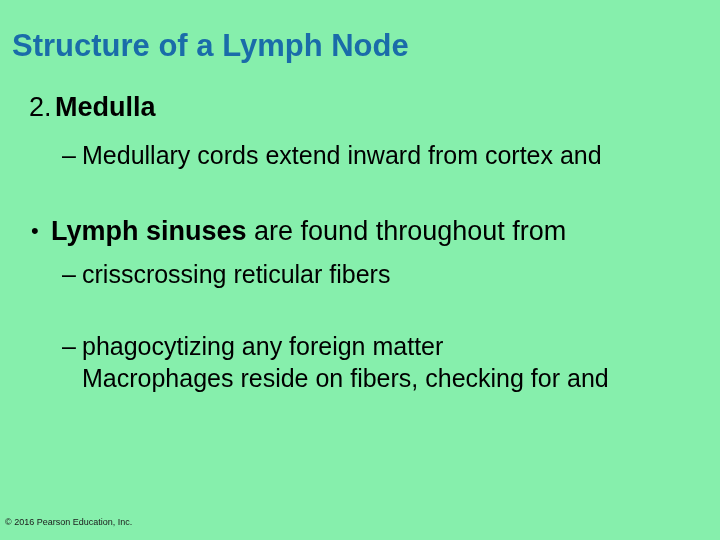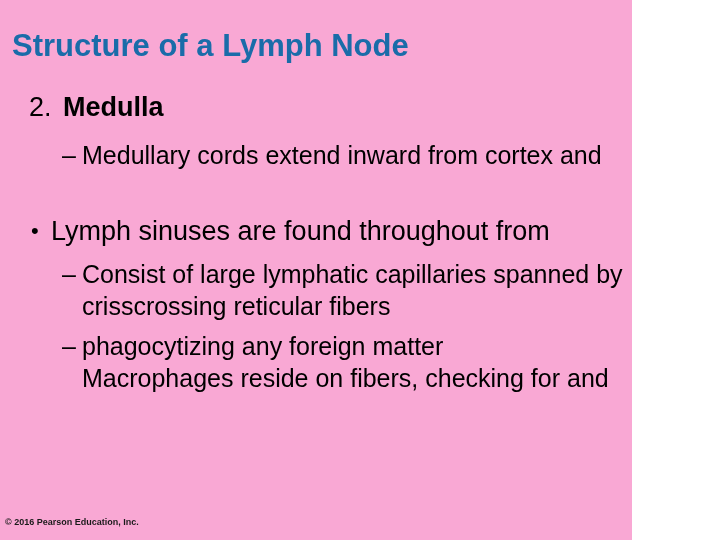--- a/index.html
+++ b/index.html
@@ -2,23 +2,23 @@
 <html><head>
 <meta charset="utf-8">
 <style>
   html, body {
     margin: 0;
     padding: 0;
     background: #ffffff;
   }
   .slide {
     position: relative;
-    width: 632px;
+    width: 720px;
     height: 540px;
-    background: #f9a8d4;
+    background: #86efac;
     overflow: hidden;
     font-family: "Liberation Sans", "DejaVu Sans", sans-serif;
     color: #000000;
   }
   .slide-title {
     position: absolute;
     top: 6px;
     left: 12px;
     font-size: 31px;
     font-weight: bold;
@@ -34,21 +34,20 @@
     line-height: 1.2;
     white-space: nowrap;
   }
   .numbered-item .num {
     display: inline-block;
     min-width: 26px;
     font-weight: normal;
   }
   .numbered-item .label {
     font-weight: bold;
-    margin-left: 8px;
   }
   .dash-item {
     position: absolute;
     left: 62px;
     display: flex;
     align-items: flex-start;
     font-size: 25px;
     line-height: 32px;
   }
   .dash-item .marker {
@@ -74,31 +73,30 @@
     white-space: nowrap;
   }
   .bullet-item .marker {
     display: inline-block;
     width: 20px;
     flex: 0 0 20px;
     font-size: 22px;
     line-height: 32px;
   }
   .bullet-item .bold {
-    font-weight: normal;
+    font-weight: bold;
   }
   .footer {
     position: absolute;
     top: 517px;
     left: 5px;
     font-size: 9px;
     line-height: 1.2;
     color: #1a1a1a;
     white-space: nowrap;
-    font-weight: bold;
   }
 </style>
 </head>
 <body>
 
 <div class="slide">
 
   <h1 class="slide-title" style="color: rgb(26, 108, 169);">Structure of a Lymph Node</h1>
 
   <div class="numbered-item">
@@ -113,21 +111,20 @@
   </div>
 
   <div class="bullet-item">
     <span class="marker">•</span>
     <div><span class="bold">Lymph sinuses</span><span> are found throughout from</span></div>
   </div>
 
   <div class="dash-item pos-2">
     <span class="marker">–</span>
     <div class="lines">
-      <span>Consist of large lymphatic capillaries spanned by</span>
       <span>crisscrossing reticular fibers</span>
     </div>
   </div>
 
   <div class="dash-item pos-3">
     <span class="marker">–</span>
     <div class="lines">
       <span>phagocytizing any foreign matter</span>
       <span>Macrophages reside on fibers, checking for and</span>
     </div>

